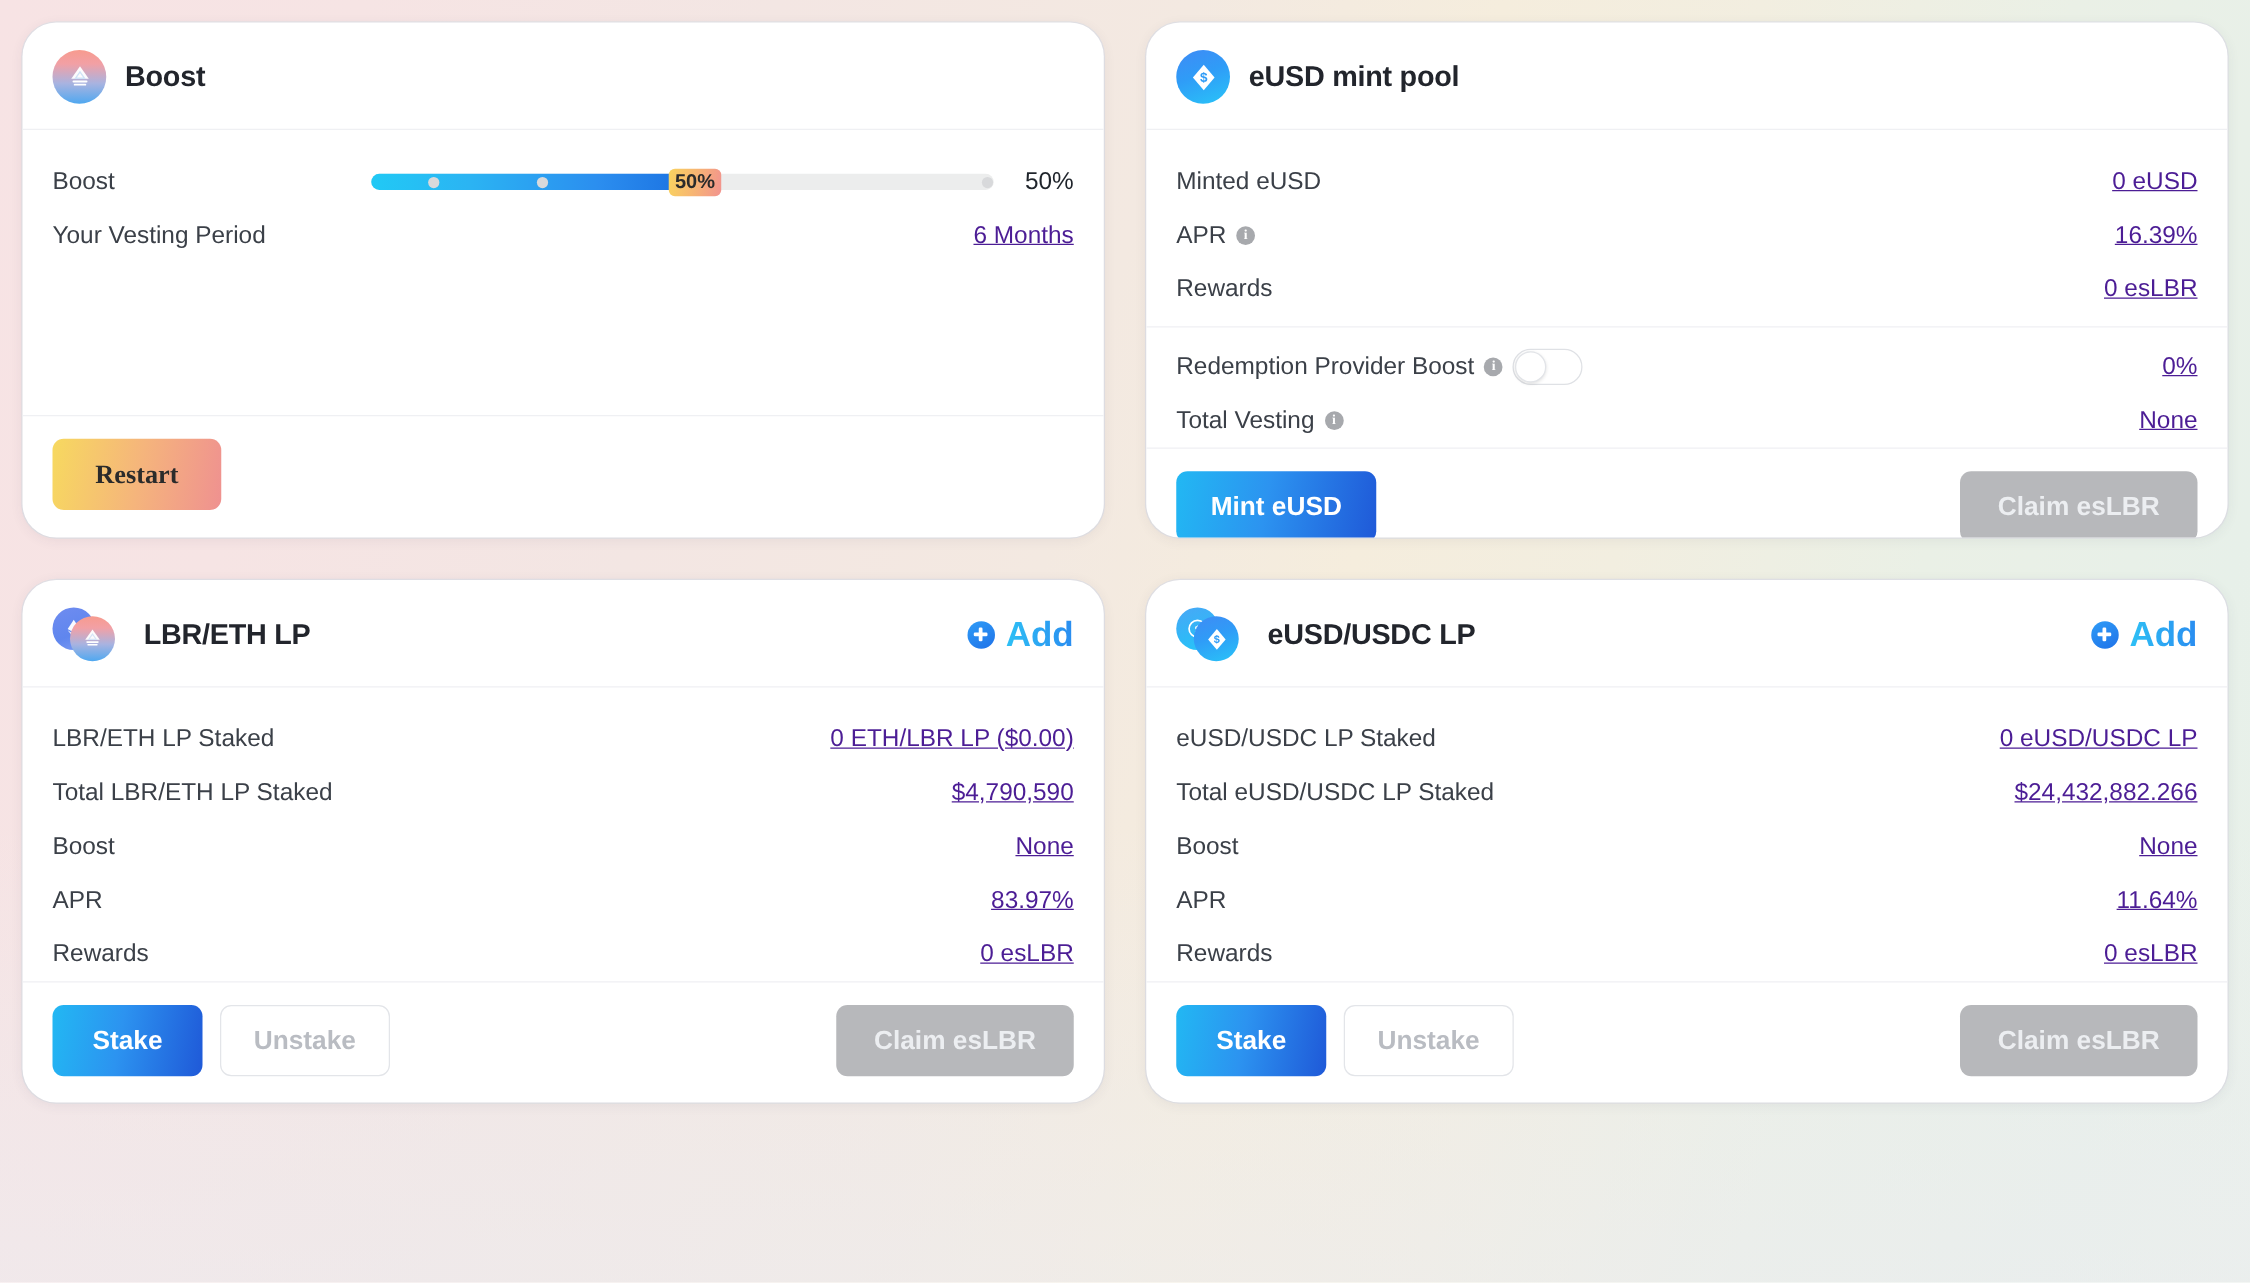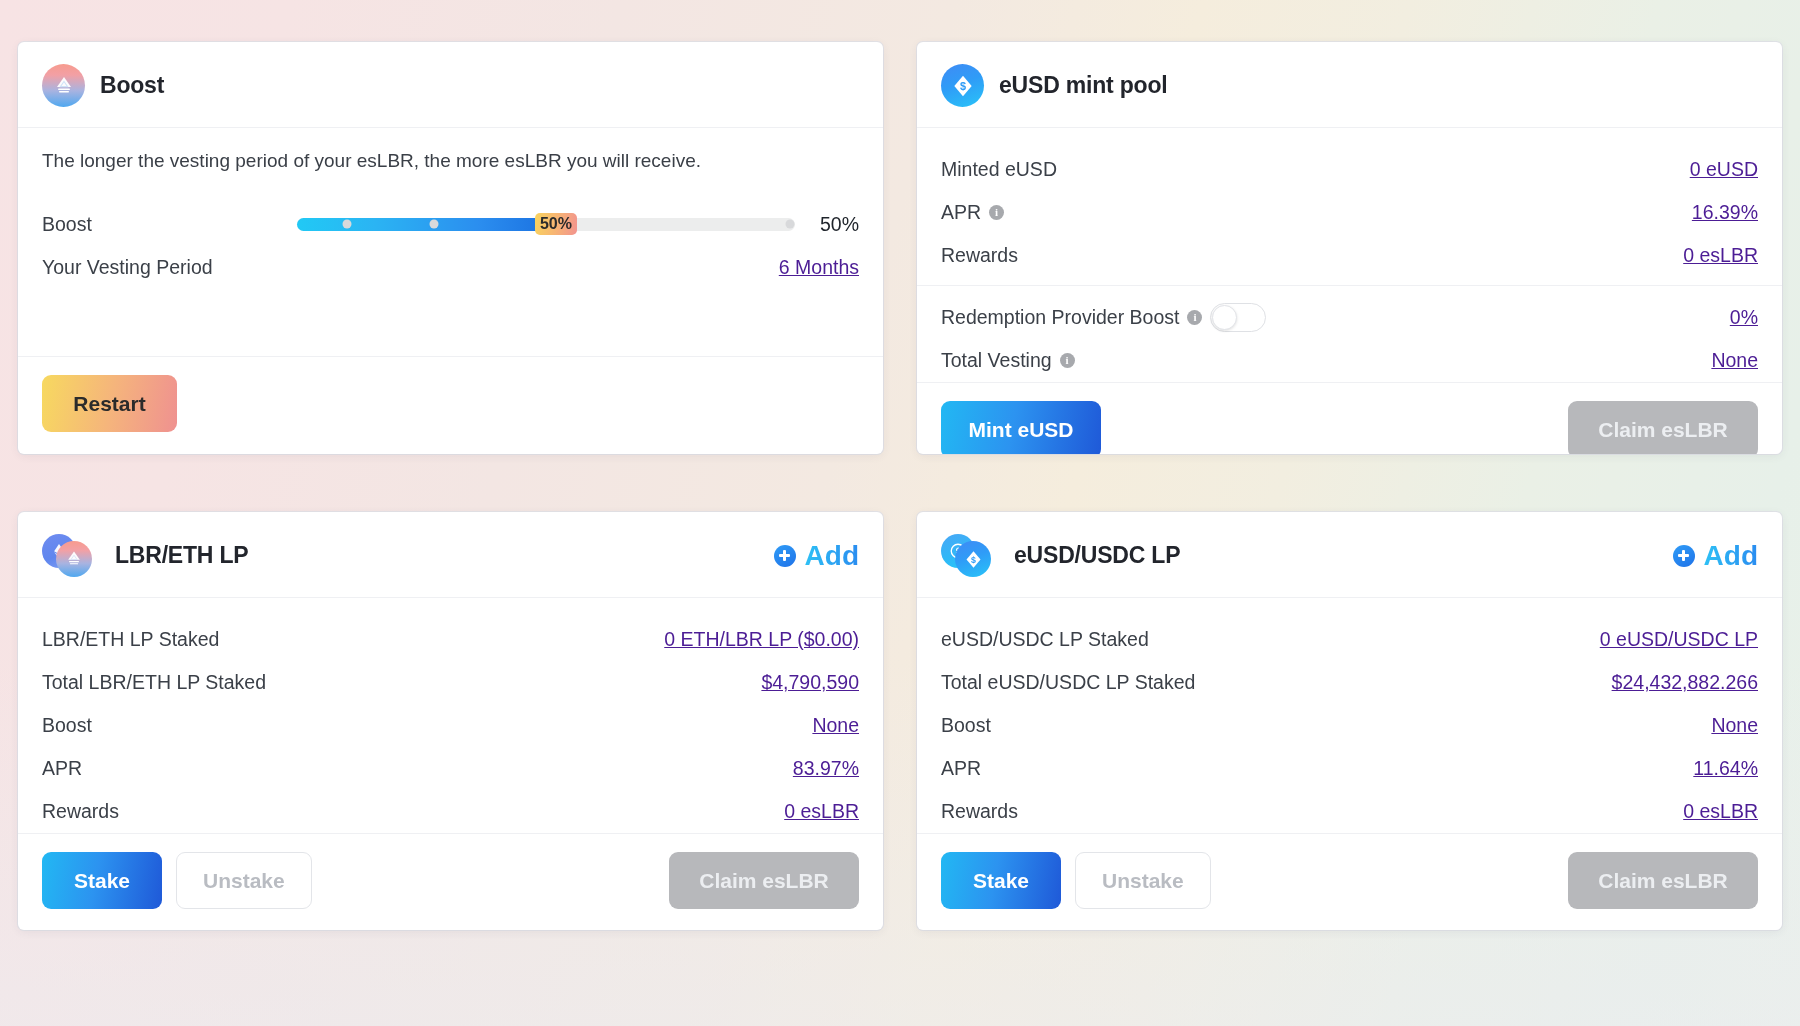--- a/index.html
+++ b/index.html
@@ -49,26 +49,25 @@
 
   .grid {
     display: grid;
     grid-template-columns: 1fr 1fr;
     gap: 34px;
     margin-top: 18px;
   }
 
   .card {
     background: #ffffff;
-    border-radius: 6px;
+    border-radius: 27px;
     box-shadow: 0 2px 10px rgba(60,60,90,0.07), 0 0 0 1px rgba(225,226,232,0.85);
     display: flex;
     flex-direction: column;
     overflow: hidden;
-    margin-top: 24px;
   }
   .card-top { height: 412px; }
   .card-bot { height: 418px; }
 
   .card-header {
     display: flex;
     align-items: center;
     justify-content: space-between;
     padding: 22px 24px 20px 24px;
     border-bottom: 1px solid #eff0f3;
@@ -254,20 +253,21 @@
     height: 57px;
     padding: 0 26px;
     display: inline-flex;
     align-items: center;
     justify-content: center;
   }
   .btn-restart {
     background: linear-gradient(100deg, #f7d95f 0%, #f5b47c 52%, #ef9190 100%);
     color: #2b2b2b;
     min-width: 135px;
+    font-family: Liberation Serif, serif;
   }
   .btn-primary {
     background: linear-gradient(100deg, #22b8f3 0%, #2c93f0 45%, #1f59d8 100%);
     color: #ffffff;
     min-width: 160px;
   }
   .btn-stake { min-width: 120px; }
   .btn-ghost {
     background: #ffffff;
     color: #b9bcc2;
@@ -298,21 +298,20 @@
               <path d="M12 7.5 L15.6 12.6 H8.4 Z" fill="none" stroke="#cfe3f7" stroke-width="1.1"></path>
               <rect x="6" y="14.4" width="12" height="1.6" rx="0.8" fill="#ffffff"></rect>
               <rect x="7" y="17" width="10" height="1.4" rx="0.7" fill="#ffffff"></rect>
             </svg>
           </span>
           <span class="card-title">Boost</span>
         </div>
       </div>
 
       <div class="card-body">
-        <div class="desc">The longer the vesting period of your esLBR, the more esLBR you will receive.</div>
 
         <div class="slider-row">
           <span class="label">Boost</span>
           <div class="slider-wrap">
             <div class="track"></div>
             <div class="track-fill" style="width:52%"></div>
             <div class="tick" style="left:10%"></div>
             <div class="tick" style="left:27.5%"></div>
             <div class="tick" style="left:99%"></div>
             <div class="thumb-pill" style="left:52%">50%</div>

